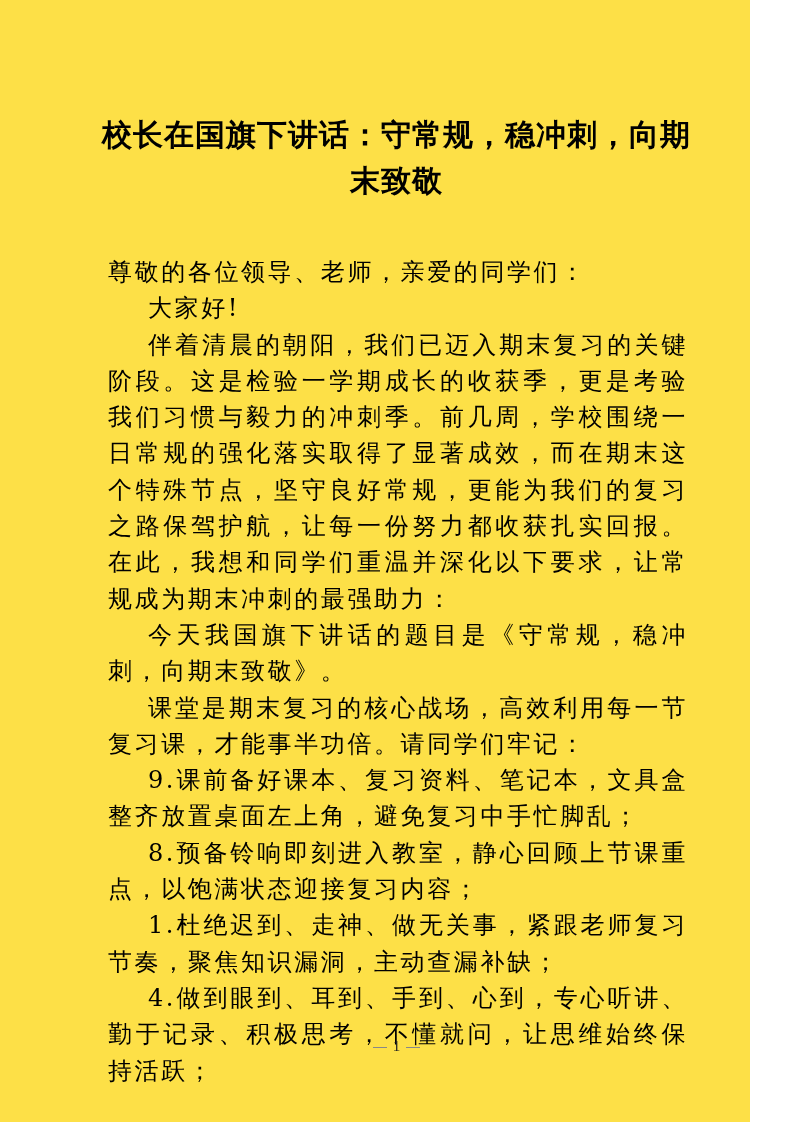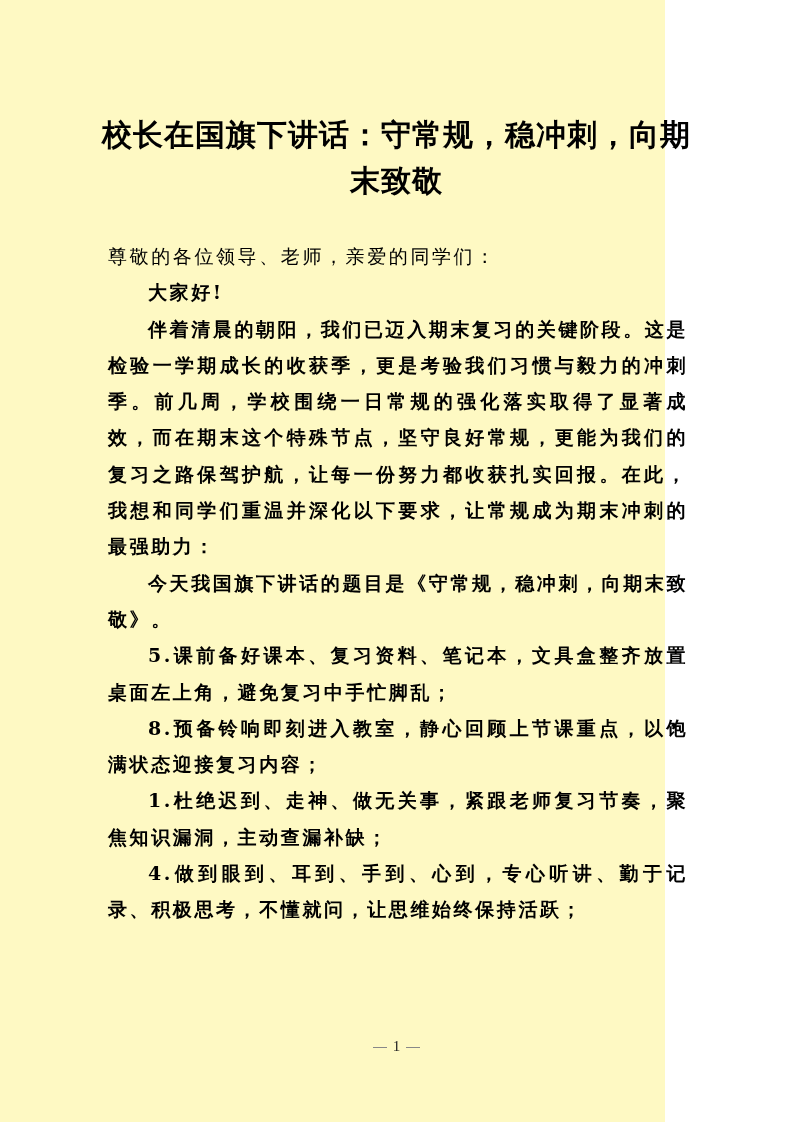--- a/index.html
+++ b/index.html
@@ -1,49 +1,50 @@
 <!DOCTYPE html>
 <html><head>
 <meta charset="utf-8">
 <style>
   html, body { margin: 0; padding: 0; background: #ffffff; }
   body { width: 793px; height: 1122px; position: relative; overflow: hidden; color: #000; }
-  .page { position: absolute; left: 0; top: 0; width: 665px; height: 1122px; background: #fef9c3; }
+  .page { position: absolute; left: 0; top: 0; width: 750px; height: 1122px; background: #fde047; }
   .title {
     position: absolute; left: 100px; width: 593px; top: 112px;
     text-align: center; font-family: "DejaVu Sans", "Liberation Sans", sans-serif;
     font-weight: bold; font-size: 30px; line-height: 46px; letter-spacing: 1px;
   }
   .body {
-    position: absolute; left: 108px; width: 580px; top: 238px;
+    position: absolute; left: 108px; width: 580px; top: 254px;
     font-family: "DejaVu Serif", "Liberation Serif", serif;
-    font-size: 19px; line-height: 36.3px; letter-spacing: 2.6px;
+    font-size: 24px; line-height: 36.3px; letter-spacing: 2.6px;
     text-align: justify;
   }
   .body p { margin: 0; }
-  .indent { text-indent: 40px; font-weight: bold; }
+  .indent { text-indent: 40px; }
   .heading { font-family: "DejaVu Sans", "Liberation Sans", sans-serif; font-weight: bold; letter-spacing: 1px; }
   .footer {
     position: absolute; top: 1038px; left: 0; width: 793px; text-align: center;
     font-family: "Liberation Serif", "DejaVu Serif", serif; font-size: 15px; color: #222;
   }
   .dash { display: inline-block; width: 14px; height: 1px; background: #888; vertical-align: middle; margin: 0 6px; }
 </style>
 </head>
 <body>
 
 <div class="page">
   <div class="title">校长在国旗下讲话：守常规，稳冲刺，向期末致敬</div>
 
   <div class="body">
     <p>尊敬的各位领导、老师，亲爱的同学们：</p>
     <p class="indent">大家好!</p>
     <p class="indent">伴着清晨的朝阳，我们已迈入期末复习的关键阶段。这是检验一学期成长的收获季，更是考验我们习惯与毅力的冲刺季。前几周，学校围绕一日常规的强化落实取得了显著成效，而在期末这个特殊节点，坚守良好常规，更能为我们的复习之路保驾护航，让每一份努力都收获扎实回报。在此，我想和同学们重温并深化以下要求，让常规成为期末冲刺的最强助力：</p>
     <p class="indent">今天我国旗下讲话的题目是《守常规，稳冲刺，向期末致敬》。</p>
-    <p class="indent">5.课前备好课本、复习资料、笔记本，文具盒整齐放置桌面左上角，避免复习中手忙脚乱；</p>
+    <p class="indent">课堂是期末复习的核心战场，高效利用每一节复习课，才能事半功倍。请同学们牢记：</p>
+    <p class="indent">9.课前备好课本、复习资料、笔记本，文具盒整齐放置桌面左上角，避免复习中手忙脚乱；</p>
     <p class="indent">8.预备铃响即刻进入教室，静心回顾上节课重点，以饱满状态迎接复习内容；</p>
     <p class="indent">1.杜绝迟到、走神、做无关事，紧跟老师复习节奏，聚焦知识漏洞，主动查漏补缺；</p>
     <p class="indent">4.做到眼到、耳到、手到、心到，专心听讲、勤于记录、积极思考，不懂就问，让思维始终保持活跃；</p>
   </div>
 
   <div class="footer">
     <span class="dash"></span><span>1</span><span class="dash"></span>
   </div>
 </div>
 

